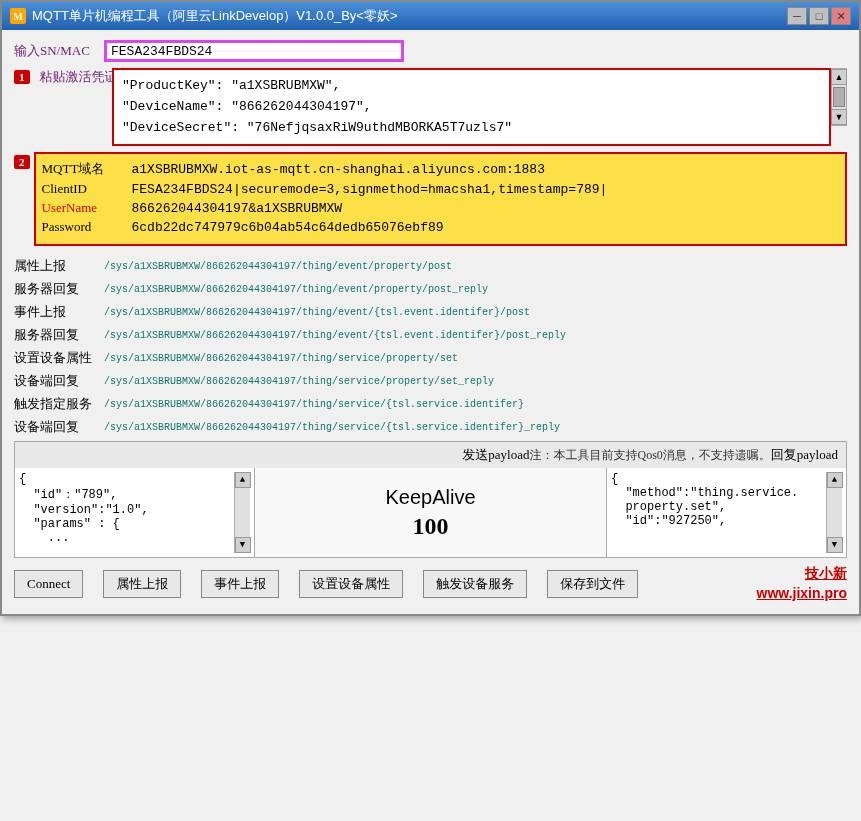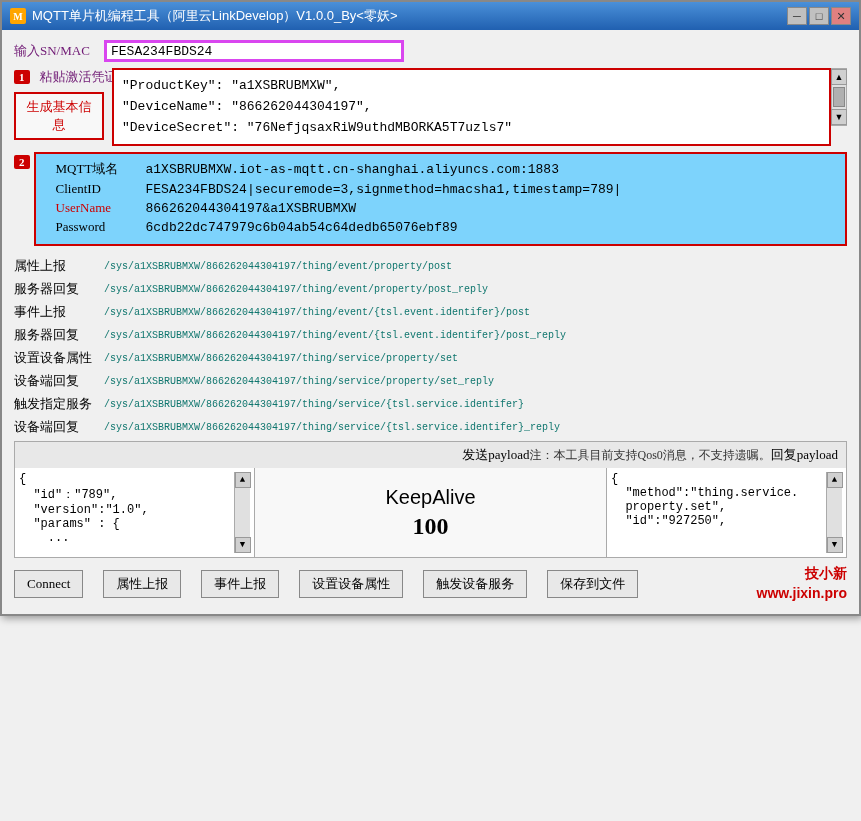--- a/index.html
+++ b/index.html
@@ -144,23 +144,23 @@
       background: #f8f8f8;
       color: #cc0000;
       font-size: 13px;
       font-family: "SimSun", serif;
       padding: 4px 8px;
       cursor: pointer;
       margin-top: 4px;
     }
     .section-box {
       border: 2px solid #cc0000;
-      padding: 6px 20px;
+      padding: 6px 6px;
       margin-bottom: 6px;
-      background: #7dd3fc;
+      background: #fde047;
     }
     .section-row {
       display: flex;
       align-items: center;
       margin-bottom: 3px;
     }
     .section-label {
       width: 90px;
       font-size: 13px;
       color: #000;
@@ -229,20 +229,21 @@
       cursor: pointer;
       color: #000;
     }
     .watermark {
       text-align: right;
       color: #cc0000;
       font-size: 14px;
       font-family: "Microsoft YaHei", sans-serif;
       font-weight: bold;
       line-height: 1.4;
+      text-decoration: underline;
     }
     .note-text {
       font-size: 12px;
       color: #333;
     }
   </style>
 </head>
 <body>
 
 <div class="window">
@@ -265,21 +266,20 @@
       <span class="label">输入SN/MAC</span>
       <input class="input-field" type="text" value="FESA234FBDS24" style="width: 300px; flex: 0 0 auto;">
     </div>
 
     <div class="credentials-row">
       <div style="display:flex; flex-direction:column; align-items:flex-start; width:90px; flex-shrink:0;">
         <div style="display:flex; align-items:center; gap:4px;">
           <span class="badge">1</span>
           <span class="label" style="width:auto;">粘贴激活凭证</span>
         </div>
-        <button class="gen-btn" style="margin-top:6px;">生成基本信息</button>
       </div>
       <div class="credentials-area" style="margin-left:8px; min-height:70px;">
         <div>"ProductKey": "a1XSBRUBMXW",</div>
         <div>"DeviceName": "866262044304197",</div>
         <div>"DeviceSecret": "76NefjqsaxRiW9uthdMBORKA5T7uzls7"</div>
       </div>
       <div class="credentials-scrollbar">
         <div class="scroll-btn">▲</div>
         <div class="scroll-thumb"></div>
         <div class="scroll-btn">▼</div>

